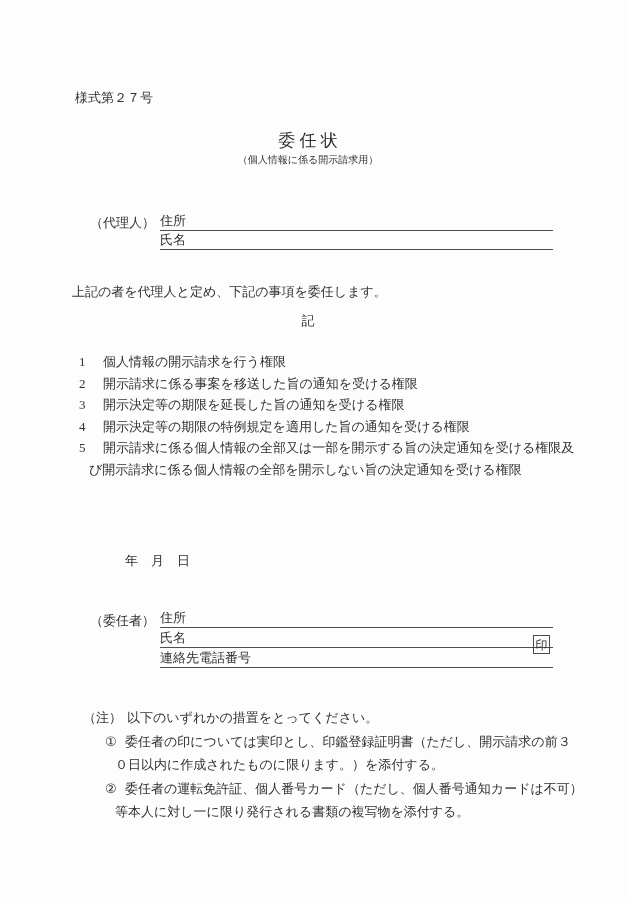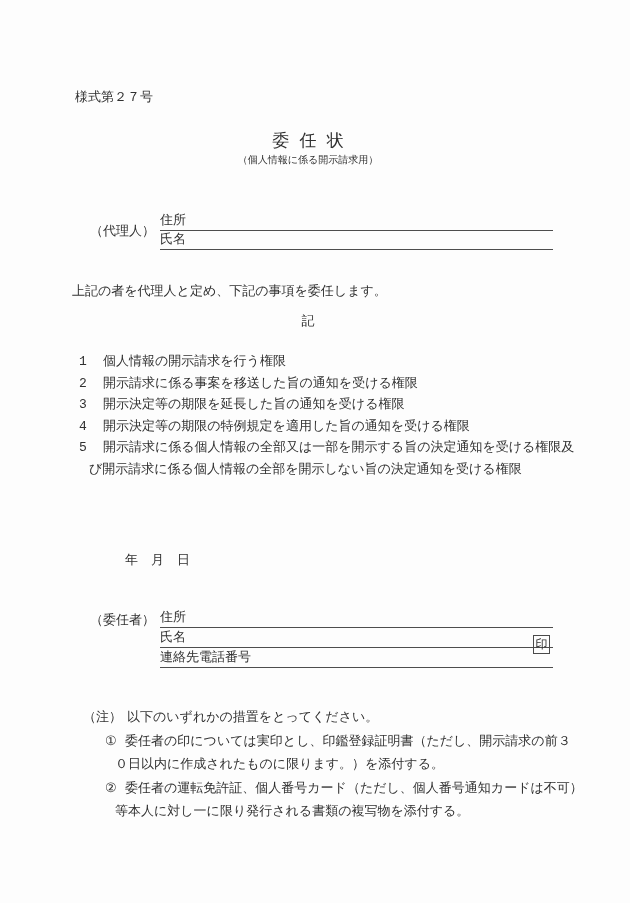--- a/index.html
+++ b/index.html
@@ -1,15 +1,15 @@
 <!DOCTYPE html>
 <html><head>
 <meta charset="utf-8">
 <style>
-  * { margin:0; padding:0; box-sizing:border-box;font-family:Liberation Mono, monospace; }
+  * { margin:0; padding:0; box-sizing:border-box; }
   html,body { width:630px; height:903px; }
   body {
     background:#fdfdfd;
     color:#303030;
     font-family:"Liberation Serif","DejaVu Serif",serif;
     font-size:13px;
   }
   .page { position:relative; width:630px; height:903px; overflow:hidden; background:#fdfdfd; }
   .abs { position:absolute; }
   .centered { text-align:center; }
@@ -52,21 +52,21 @@
 </head>
 <body>
 
 <div class="page">
 
   <div class="abs form-number">様式第２７号</div>
 
   <div class="abs doc-title centered">委 任 状</div>
   <div class="abs doc-subtitle centered">（個人情報に係る開示請求用）</div>
 
-  <div class="abs party-label" style="left:90px; top:222px;text-align:center;">（代理人）</div>
+  <div class="abs party-label" style="left:90px; top:213px;text-align:center;">（代理人）</div>
   <div class="field-row" style="top:211px;"><span>住所</span><span></span></div>
   <div class="field-row" style="top:230px;"><span>氏名</span><span></span></div>
 
   <div class="abs declaration">上記の者を代理人と定め、下記の事項を委任します。</div>
 
   <div class="abs ki-heading centered">記</div>
 
   <div class="abs list">
     <div class="list-item"><span class="num">1</span><span>個人情報の開示請求を行う権限</span></div>
     <div class="list-item"><span class="num">2</span><span>開示請求に係る事案を移送した旨の通知を受ける権限</span></div>

